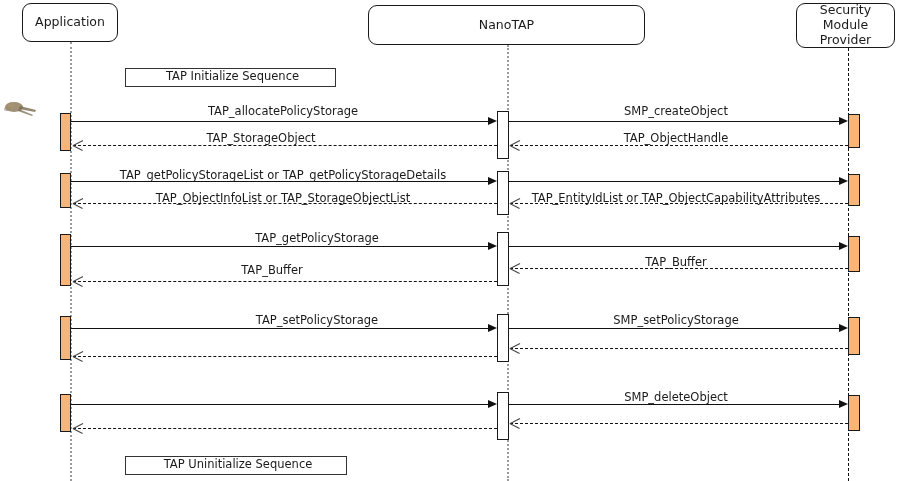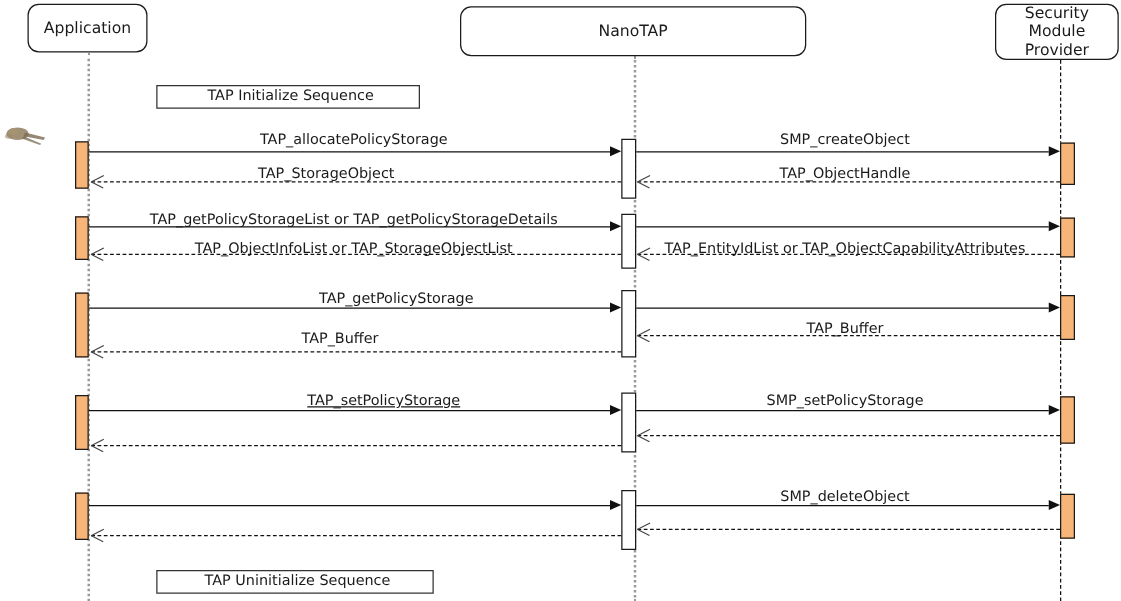--- a/index.html
+++ b/index.html
@@ -241,21 +241,21 @@
       <i class="down"></i>
     </div>
 
   <div class="msg-label" style="left:272px; top:263px;">TAP_Buffer</div>
   <div class="msg-line ret" style="left:73px; top:281px; width:424px;"></div>
   <div class="arrow-open" style="left:73px; top:281px;">
       <i class="up"></i>
       <i class="down"></i>
     </div>
 
-  <div class="msg-label" style="left:307px; top:313px;text-decoration:underline;">TAP_setPolicyStorage</div>
+  <div class="msg-label" style="left:317px; top:313px;">TAP_setPolicyStorage</div>
   <div class="msg-line" style="left:71px; top:328px; width:417px;"></div>
   <div class="arrow-solid" style="left:488px; top:323.5px;"></div>
 
   <div class="msg-label" style="left:676px; top:313px;">SMP_setPolicyStorage</div>
   <div class="msg-line" style="left:509px; top:328px; width:330px;"></div>
   <div class="arrow-solid" style="left:839px; top:323.5px;"></div>
 
   <div class="msg-line ret" style="left:510px; top:348px; width:338px;"></div>
   <div class="arrow-open" style="left:510px; top:348px;">
       <i class="up"></i>

